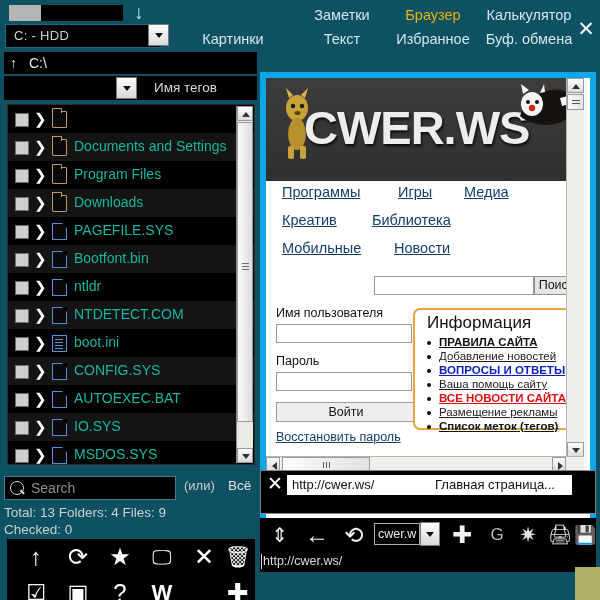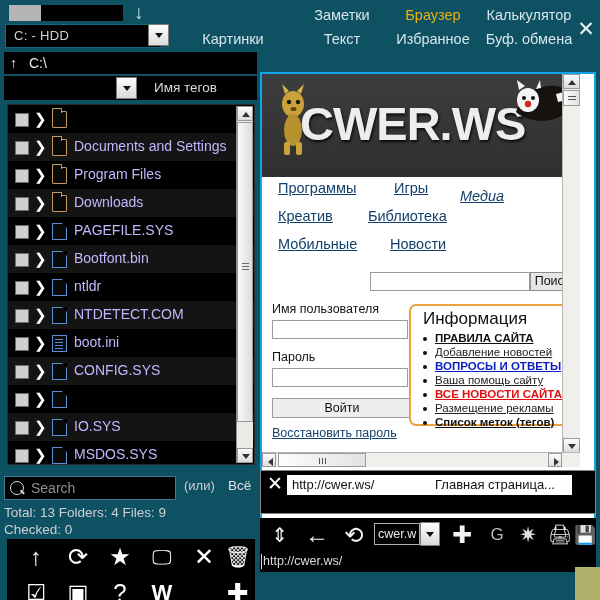--- a/index.html
+++ b/index.html
@@ -48,21 +48,21 @@
   .frow.alt{background:#141414;}
   .fchk{position:absolute;left:7px;top:8px;width:12px;height:12px;background:#cfcfcf;border:1px solid #6d6d6d;}
   .farr{position:absolute;left:26px;top:4px;color:#fff;font-size:15px;font-weight:bold;line-height:20px;}
   .ficon{position:absolute;left:44px;top:6px;width:15px;height:17px;box-sizing:border-box;}
   .ficon.folder{border:1.5px solid #c49a62;border-radius:1px;background:#0a0a0a;}
   .ficon.folder:after{content:"";position:absolute;left:-1.5px;top:-4px;width:8px;height:4px;border:1.5px solid #c49a62;border-bottom:none;border-radius:1px 1px 0 0;background:#0a0a0a;}
   .ficon.file{border:1.5px solid #5b8fd6;background:#0a0a0a;}
   .ficon.file:after{content:"";position:absolute;right:-1px;top:-1px;border-left:5px solid transparent;border-top:5px solid #000;}
   .ficon.doc{border:1.5px solid #5b8fd6;background:#0a0a0a;}
   .ficon.doc:after{content:"";position:absolute;left:2px;top:3px;width:8px;height:1px;background:#5b8fd6;box-shadow:0 3px 0 #5b8fd6,0 6px 0 #5b8fd6,0 9px 0 #5b8fd6;}
-  .fname{position:absolute;left:66px;top:3px;color:#c4b5fd;font-size:14px;line-height:21px;white-space:nowrap;}
+  .fname{position:absolute;left:66px;top:3px;color:#14b8a6;font-size:14px;line-height:21px;white-space:nowrap;}
   .fname.sel{background:#f3f3f3;color:#111;padding:0 4px;left:62px;}
 
   .vscroll{position:absolute;right:1px;top:1px;width:16px;bottom:1px;background:#eceae4;border-left:1px solid #8e8e8e;}
   .vs-up,.vs-dn{position:absolute;left:0;width:16px;height:15px;background:linear-gradient(#fdfdfd,#dcdcdc);border:1px solid #9a9a9a;box-sizing:border-box;}
   .vs-up{top:0;} .vs-dn{bottom:0;}
   .vs-up i{position:absolute;left:4px;top:5px;width:0;height:0;border-left:4px solid transparent;border-right:4px solid transparent;border-bottom:5px solid #333;}
   .vs-dn i{position:absolute;left:4px;top:5px;width:0;height:0;border-left:4px solid transparent;border-right:4px solid transparent;border-top:5px solid #333;}
   .vs-thumb{position:absolute;left:0;top:16px;width:16px;height:300px;background:linear-gradient(90deg,#fbfbfb,#dcdcdc);border:1px solid #9a9a9a;box-sizing:border-box;}
   .vs-grip{position:absolute;left:4px;top:140px;width:7px;height:1px;background:#6d6d6d;box-shadow:0 3px 0 #6d6d6d,0 6px 0 #6d6d6d;}
 
@@ -73,21 +73,21 @@
   .or-lbl{position:absolute;left:184px;top:426px;color:#cdcdcd;font-size:13px;}
   .all-lbl{position:absolute;left:228px;top:426px;color:#e2e2e2;font-size:13.5px;}
 
   .stats{position:absolute;left:4px;top:452px;width:250px;color:#cfcfcf;font-size:13.5px;line-height:17px;}
 
   .tools{position:absolute;left:7px;top:487px;width:248px;height:74px;background:#000;}
   .ticon{position:absolute;color:#fff;text-align:center;line-height:32px;font-size:24px;}
 
   
   .right{position:absolute;left:258px;top:52px;width:342px;height:548px;background:#0d5163;}
-  .browser-frame{position:absolute;left:2px;top:20px;width:336px;height:491px;background:#fff;border:2px solid #0ea5e9;box-sizing:border-box;overflow:hidden;}
+  .browser-frame{position:absolute;left:2px;top:20px;width:336px;height:491px;background:#fff;border:6px solid #0ea5e9;box-sizing:border-box;overflow:hidden;}
 
   .page{position:absolute;left:0;top:0;width:318px;height:393px;background:#fff;}
   .hdr{position:absolute;left:0;top:0;width:318px;height:103px;background:linear-gradient(#3d3d3d,#2f2f2f);overflow:hidden;}
   .logo-txt{position:absolute;left:38px;top:22px;font-size:47px;font-weight:bold;letter-spacing:-1px;
     color:#ededed;text-shadow:1px 2px 3px rgba(0,0,0,.85);font-family:"Liberation Sans",sans-serif;}
   .coy{position:absolute;left:10px;top:8px;width:42px;height:74px;}
   .cat{position:absolute;right:4px;top:4px;width:64px;height:52px;}
 
   .navlinks{position:absolute;left:0;top:106px;width:318px;}
   .nl{position:absolute;color:#13406b;font-size:14.5px;text-decoration:underline;white-space:nowrap;}
@@ -241,20 +241,21 @@
           <div class="frow alt">
             <div class="fchk"></div>
             <div class="farr">❯</div>
             <div class="ficon file"></div>
             <div class="fname">CONFIG.SYS</div>
           </div>
           <div class="frow">
             <div class="fchk"></div>
             <div class="farr">❯</div>
             <div class="ficon file"></div>
+            <div class="fname">AUTOEXEC.BAT</div>
           </div>
           <div class="frow alt">
             <div class="fchk"></div>
             <div class="farr">❯</div>
             <div class="ficon file"></div>
             <div class="fname">IO.SYS</div>
           </div>
           <div class="frow">
             <div class="fchk"></div>
             <div class="farr">❯</div>
@@ -332,21 +333,21 @@
             <circle cx="12" cy="20" r="2" fill="#111"></circle>
             <circle cx="21" cy="20" r="2" fill="#111"></circle>
             <circle cx="16" cy="26" r="3.2" fill="#d0261c"></circle>
             <path d="M44 16 L60 12 L62 20 L46 24 Z" fill="#f4f4f4"></path>
           </svg>
         </div>
 
         <div class="navlinks">
           <a class="nl" style="left:16px;top:0;">Программы</a>
           <a class="nl" style="left:132px;top:0;">Игры</a>
-          <a class="nl" style="left:198px;top:8px;font-style:italic;">Медиа</a>
+          <a class="nl" style="left:198px;top:0;">Медиа</a>
           <a class="nl" style="left:16px;top:28px;">Креатив</a>
           <a class="nl" style="left:106px;top:28px;">Библиотека</a>
           <a class="nl" style="left:16px;top:56px;">Мобильные</a>
           <a class="nl" style="left:128px;top:56px;">Новости</a>
         </div>
 
         <div class="srch-in"></div>
         <div class="srch-bt">Поиск</div>
 
         <div style="position:absolute;left:8px;top:228px;width:140px;">

